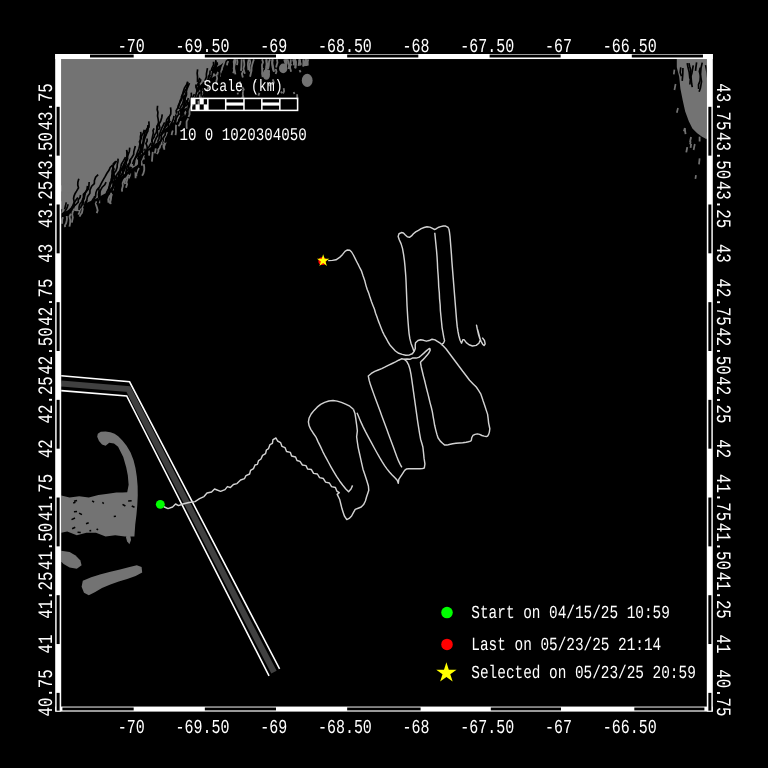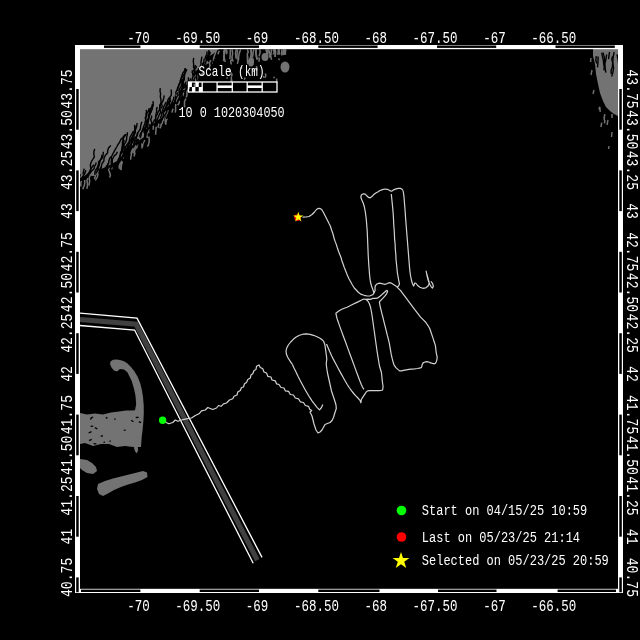--- a/index.html
+++ b/index.html
@@ -1,16 +1,16 @@
 <!DOCTYPE html>
 <html><head>
 <meta charset="utf-8">
 <style>
   html, body { margin: 0; padding: 0; background: #000; }
-  #wrap { width: 548px; height: 640px; position: relative; font-family: "Liberation Mono", monospace; transform: translateZ(0); will-change: transform; margin-left: 29px; }
+  #wrap { width: 548px; height: 640px; position: relative; font-family: "Liberation Mono", monospace; transform: translateZ(0); will-change: transform; }
 </style>
 </head>
 <body>
 <div id="wrap">
 <svg width="640" height="640" viewBox="0 0 640 640" style="opacity:0.999">
 
 <rect x="0" y="0" width="640" height="640" fill="#000"></rect>
 
 <polygon points="51.0,49.0 190.0,49.0 190.0,49.0 184.0,54.0 177.0,58.0 180.0,63.0 171.0,68.0 163.0,74.0 166.0,79.0 157.0,85.0 149.0,92.0 152.0,97.0 143.0,103.0 135.0,110.0 138.0,114.0 129.0,120.0 121.0,126.0 114.0,132.0 117.0,136.0 109.0,141.0 101.0,147.0 93.0,152.0 96.0,156.0 88.0,161.0 79.0,166.0 70.0,170.0 62.0,173.0 55.0,176.0 51.0,178.0 51.0,178.0" fill="#737373"></polygon>
 

